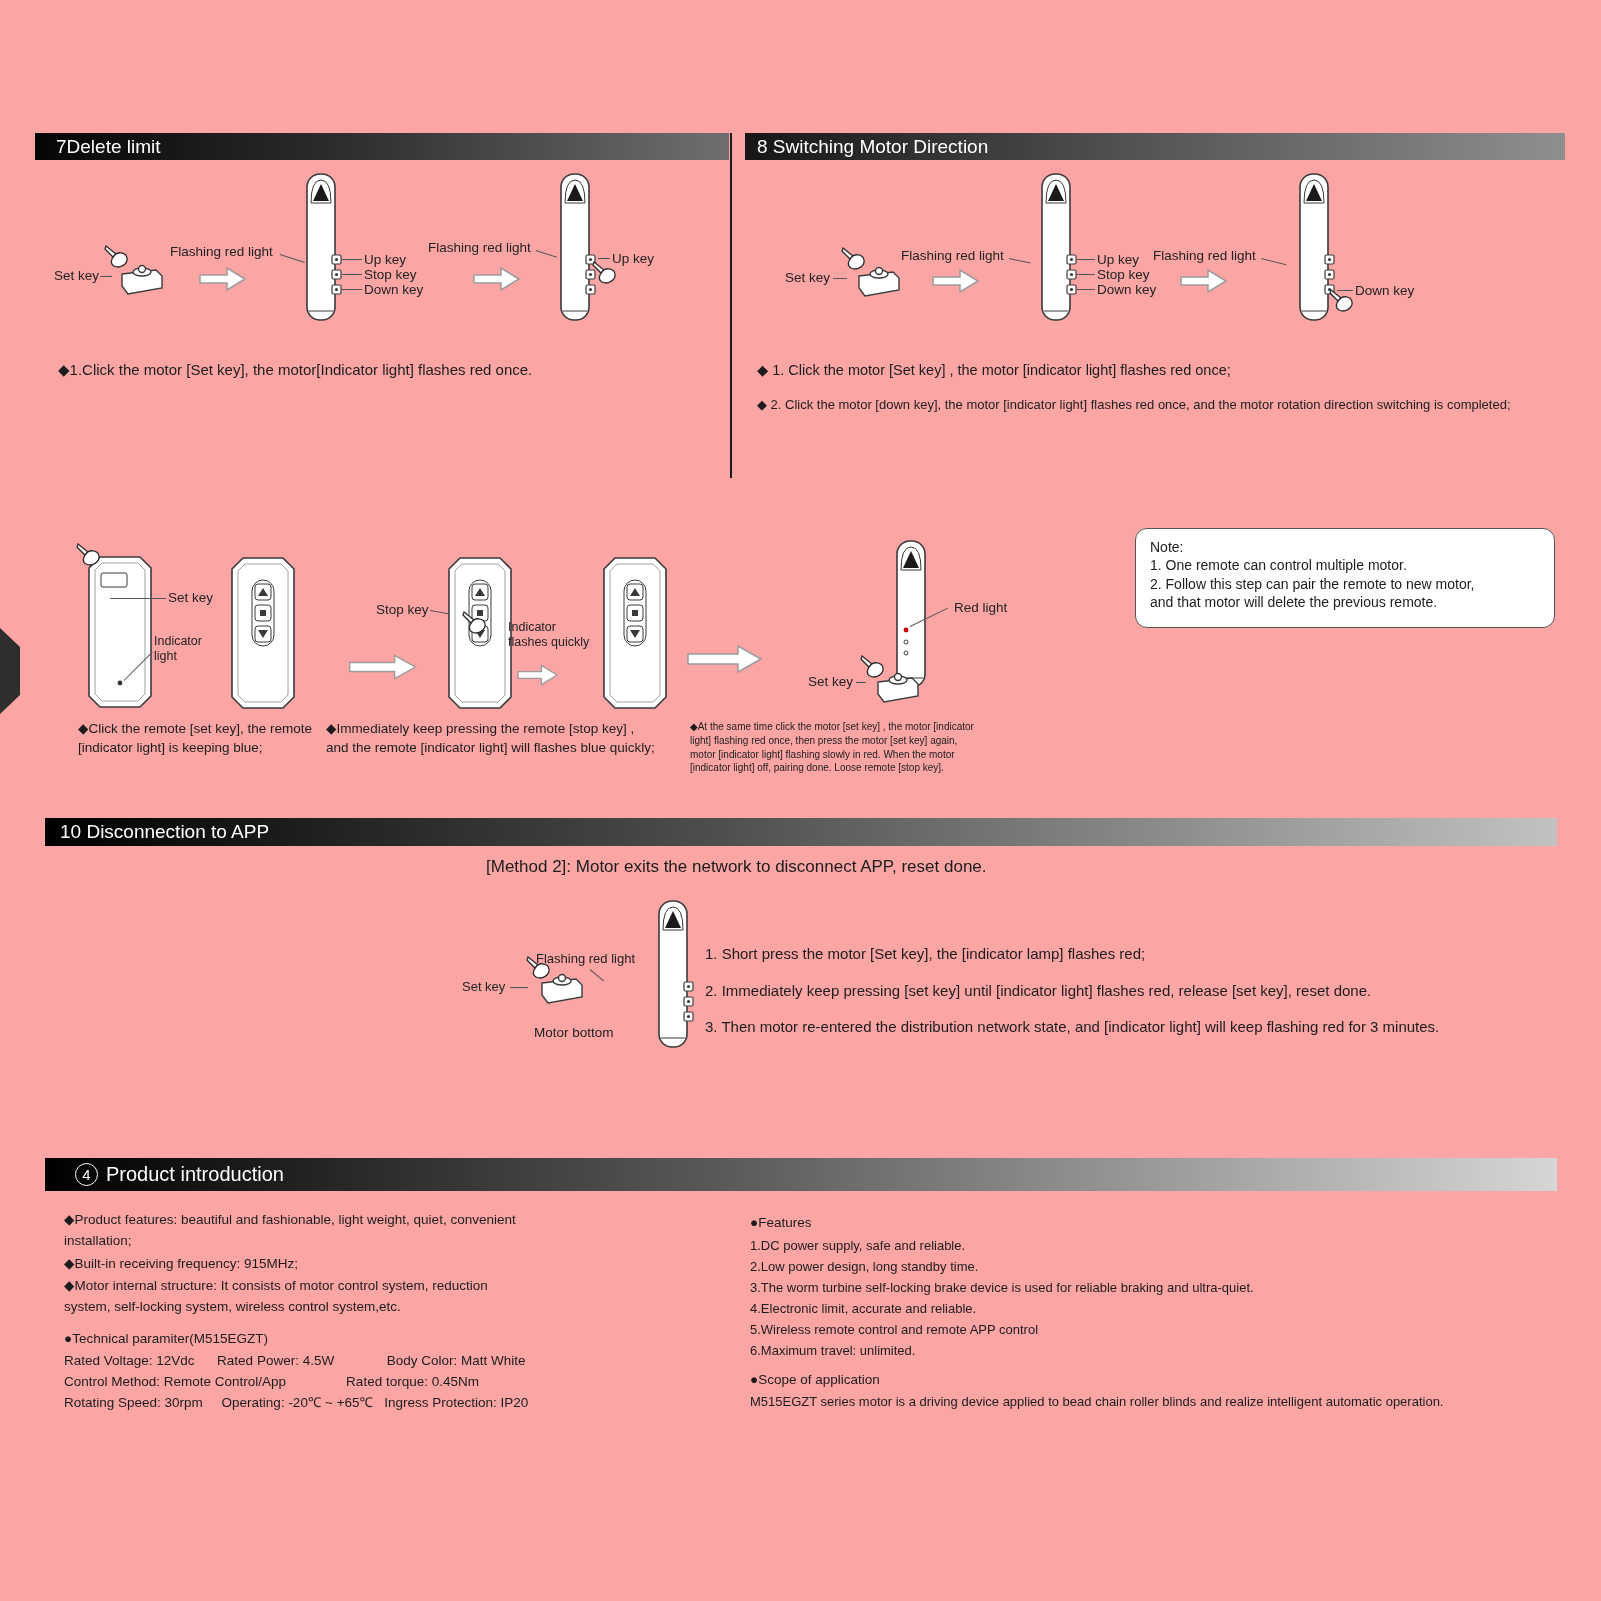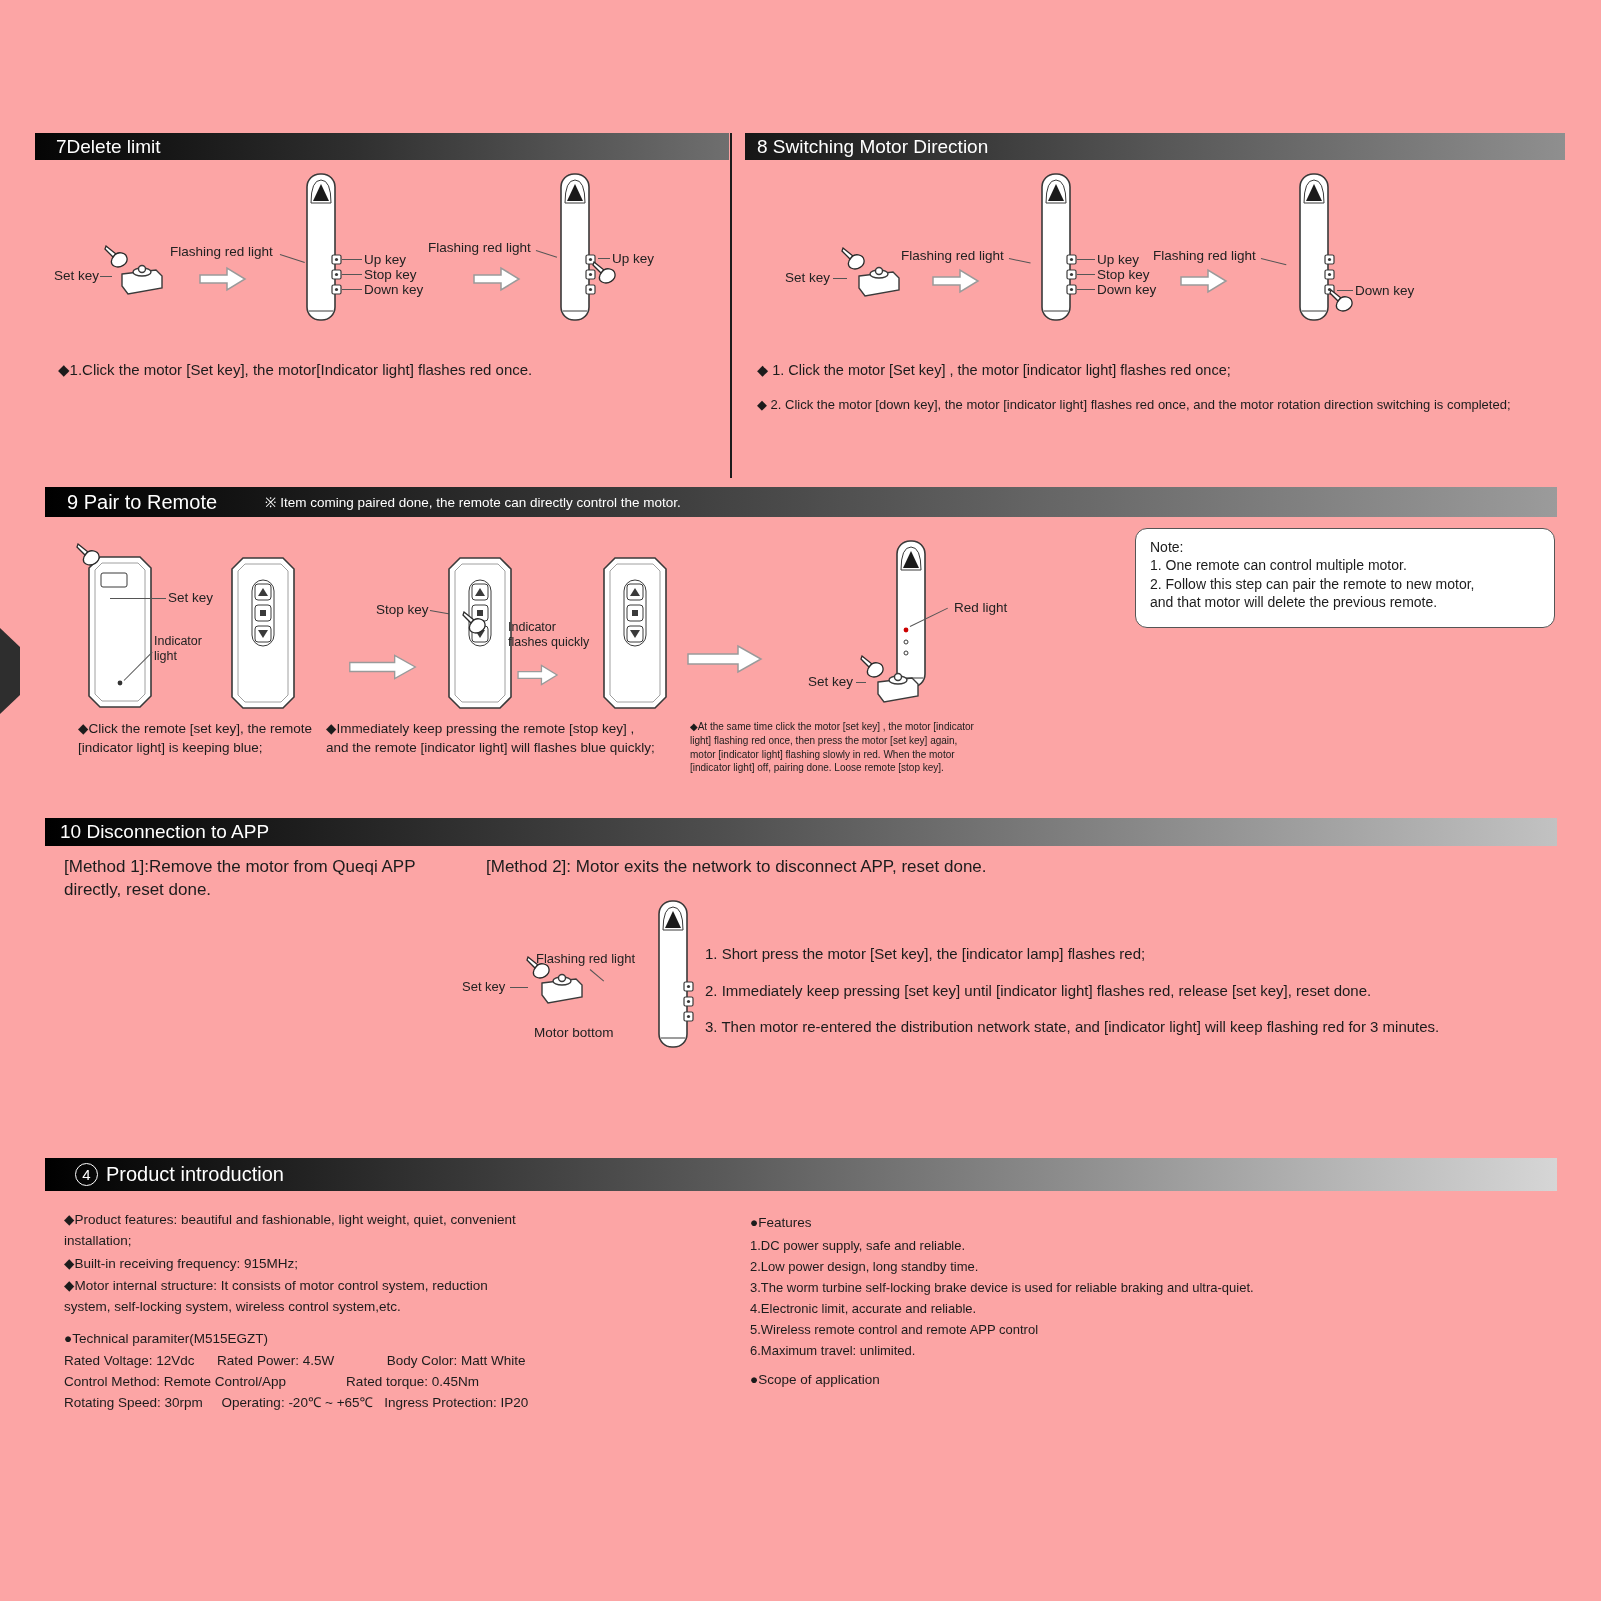--- a/index.html
+++ b/index.html
@@ -179,24 +179,20 @@
         <path d="M10 12 C13 7 22 8 23 14 C24 20 16 25 10 22 C6 20 7 15 10 12 Z"></path>
       </g>
     </svg>
     <div class="ln" style="left:592px;top:122px;width:16px;"></div>
     <div class="lbl" style="left:610px;top:115px;">Down key</div>
   </div>
 
   <div class="txt" style="left:757px;top:360px;font-size:14.5px;">◆ 1. Click the motor [Set key] , the motor [indicator light] flashes red once;</div>
   <div class="txt nowrap" style="left:757px;top:396px;font-size:13px;">◆ 2. Click the motor [down key], the motor [indicator light] flashes red once, and the motor rotation direction switching is completed;</div>
 
-  <div class="bar" style="left:45px;top:487px;width:1512px;height:30px;background:linear-gradient(90deg,#000,#3c3c3c 40%,#9b9b9b);padding-left:22px;">
-    <span style="font-size:20px;">9 Pair to Remote</span>
-    <span style="font-size:13.5px;margin-left:48px;">※ Item coming paired done, the remote can directly control the motor.</span>
-  </div>
 
   <div class="box" style="left:1135px;top:528px;width:420px;height:100px;border-radius:12px;border-width:1.5px;border-color:#555;">
     <div class="txt" style="left:14px;top:9px;font-size:14px;line-height:1.32;">Note:
 1. One remote can control multiple motor.
 2. Follow this step can pair the remote to new motor,
 and that motor will delete the previous remote.</div>
   </div>
 
   <div class="abs" style="left:60px;top:528px;width:1080px;height:198px;">
 
@@ -310,22 +306,20 @@
 light] flashing red once, then press the motor [set key] again,
 motor [indicator light] flashing slowly in red. When the motor
 [indicator light] off, pairing done. Loose remote [stop key].</div>
 
   <div class="abs" style="left:0;top:628px;width:20px;height:86px;background:#2e2e2e;clip-path:polygon(0 0,100% 22%,100% 78%,0 100%);"></div>
 
   <div class="bar" style="left:45px;top:818px;width:1512px;height:28px;background:linear-gradient(90deg,#000,#4f4f4f 45%,#c2c2c2);padding-left:15px;font-size:19px;">
     <span>10 Disconnection to APP</span>
   </div>
 
-  <div class="txt" style="left:64px;top:855px;font-size:17px;">[Method 1]:Remove the motor from Queqi APP
-directly, reset done.</div>
   <div class="txt" style="left:486px;top:855px;font-size:17px;">[Method 2]: Motor exits the network to disconnect APP, reset done.</div>
 
   <div class="abs" style="left:450px;top:895px;width:260px;height:165px;">
     <div class="lbl" style="left:86px;top:56px;font-size:13px;">Flashing red light</div>
     <div class="ln" style="left:140px;top:74px;width:18px;transform:rotate(40deg);"></div>
     <div class="lbl" style="left:12px;top:84px;font-size:13px;">Set key</div>
     <div class="ln" style="left:60px;top:92px;width:18px;"></div>
     <svg class="abs" style="left:82px;top:70px;" width="58" height="42" viewBox="0 0 58 42">
       <g stroke="#3a3a3a" fill="#fff" stroke-width="1.4">
         <path d="M10 18 L44 14 L50 20 L50 32 L16 38 L10 30 Z"></path>
@@ -382,14 +376,15 @@
   <div class="txt" style="left:64px;top:1394px;font-size:13.5px;">Rotating Speed: 30rpm     Operating: -20℃ ~ +65℃   Ingress Protection: IP20</div>
 
   <div class="txt" style="left:750px;top:1214px;font-size:13.5px;">●Features</div>
   <div class="txt" style="left:750px;top:1237px;font-size:13px;">1.DC power supply, safe and reliable.</div>
   <div class="txt" style="left:750px;top:1258px;font-size:13px;">2.Low power design, long standby time.</div>
   <div class="txt" style="left:750px;top:1279px;font-size:13px;">3.The worm turbine self-locking brake device is used for reliable braking and ultra-quiet.</div>
   <div class="txt" style="left:750px;top:1300px;font-size:13px;">4.Electronic limit, accurate and reliable.</div>
   <div class="txt" style="left:750px;top:1321px;font-size:13px;">5.Wireless remote control and remote APP control</div>
   <div class="txt" style="left:750px;top:1342px;font-size:13px;">6.Maximum travel: unlimited.</div>
   <div class="txt" style="left:750px;top:1371px;font-size:13.5px;">●Scope of application</div>
+  <div class="txt" style="left:750px;top:1393px;font-size:13px;">M515EGZT series motor is a driving device applied to bead chain roller blinds and realize intelligent automatic operation.</div>
 
 </div>
 
 </body></html>

